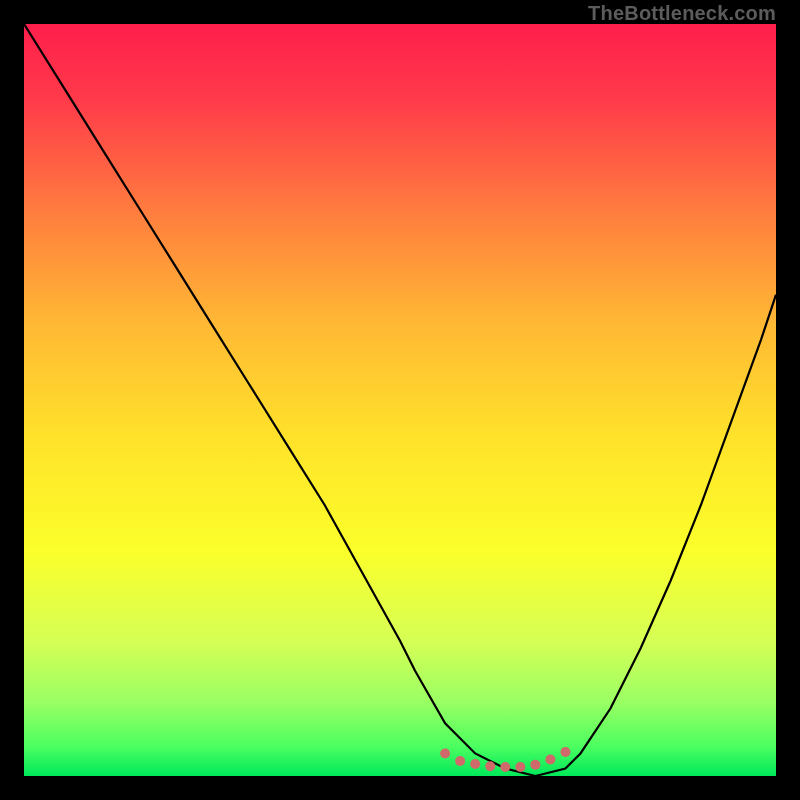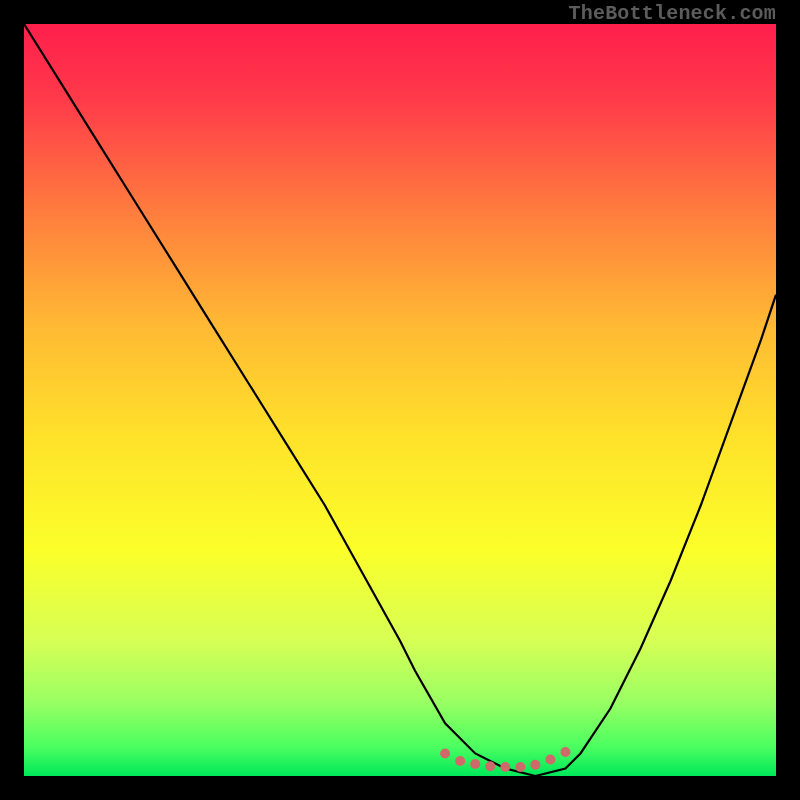--- a/index.html
+++ b/index.html
@@ -19,21 +19,20 @@
     height: 752px;
   }
   .watermark {
     position: absolute;
     top: 2px;
     right: 24px;
     font-size: 20px;
     font-weight: 600;
     color: #5c5c5c;
     letter-spacing: 0.2px;
-    font-family: Liberation Mono, monospace;
   }
   svg {
     display: block;
   }
 </style>
 </head>
 <body>
 
 <div class="watermark">TheBottleneck.com</div>
 

